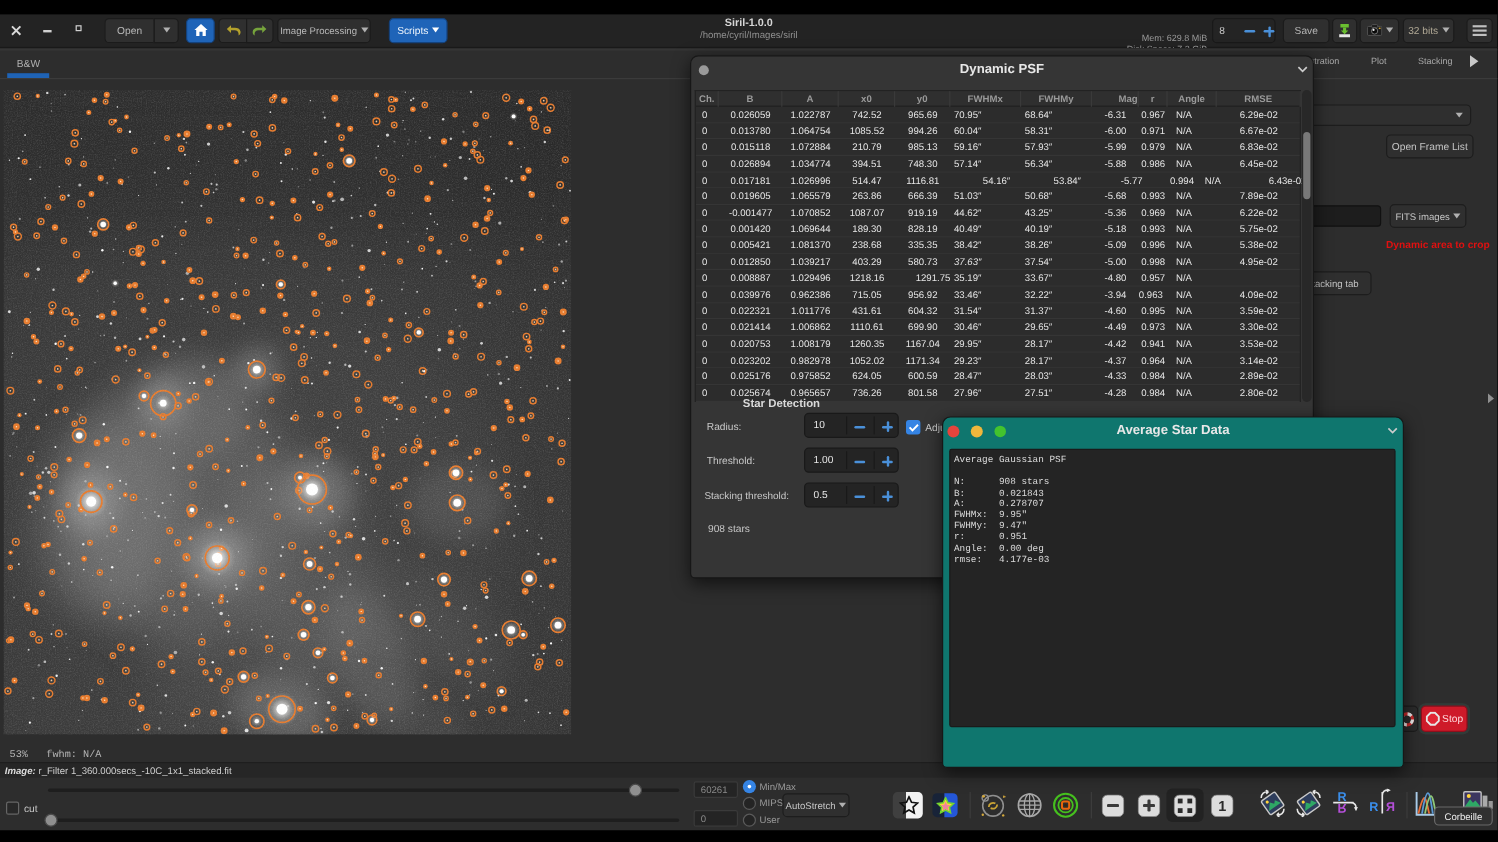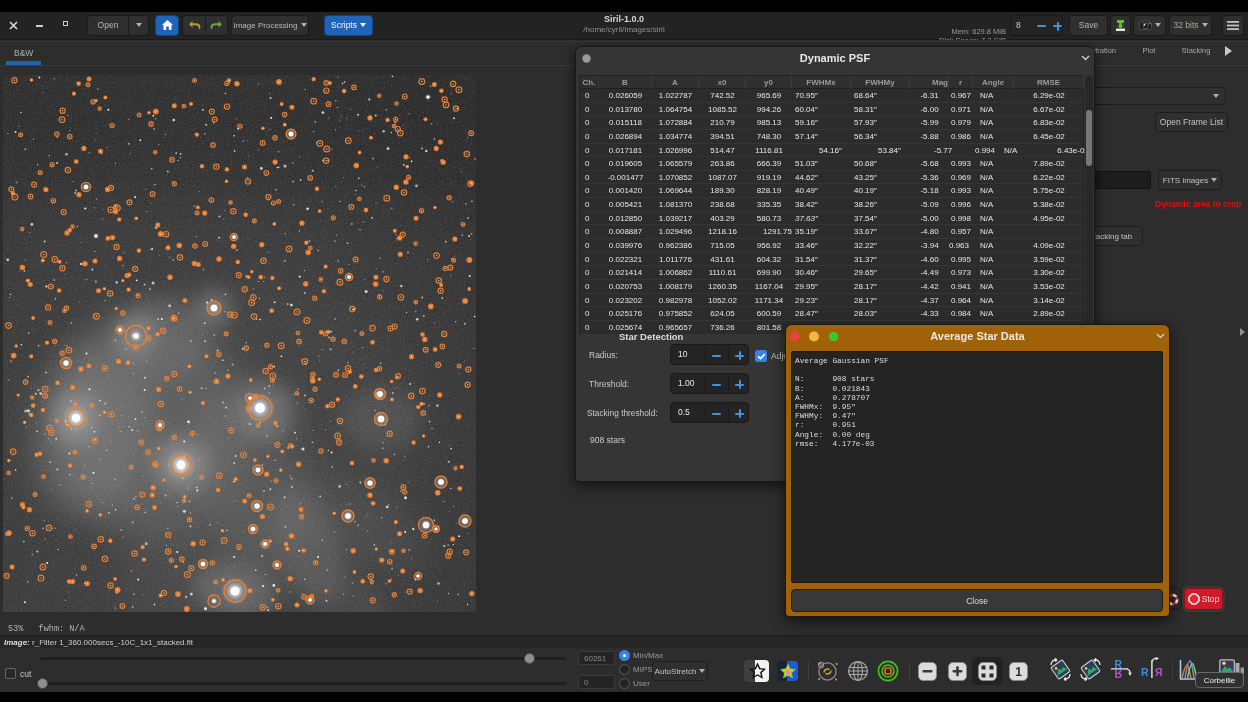--- a/index.html
+++ b/index.html
@@ -2426,27 +2426,26 @@
       <div class="spin" style="left:94px;top:355px;">
         <span class="v">0.5</span>
         <span class="d1"></span>
         <span class="d2"></span>
         <span class="m"></span>
         <span class="p1"></span>
         <span class="p2"></span>
       </div>
       <div class="lbl" style="left:14px;top:388px;">908 stars</div>
     </div>
-    <div class="dlg" style="left:785px;top:324px;width:385px;height:293px;background:#a16207;">
+    <div class="dlg" style="left:785px;top:347px;width:385px;height:293px;background:#0f766e;">
       <svg class="abs" style="left:3px;top:6px;" width="58" height="11">
         <circle cx="5.5" cy="5.5" r="5" fill="#e6443c"></circle>
         <circle cx="25" cy="5.5" r="5" fill="#f0b73c"></circle>
         <circle cx="44.5" cy="5.5" r="4.8" fill="#43c32e"></circle>
       </svg>
       <div class="dtitle" style="top:5px;">Average Star Data</div>
       <svg class="abs" style="left:370px;top:8px;" width="9" height="6">
         <path d="M1 1 L4.5 4.5 L8 1" stroke="#cccccc" stroke-width="1.4" fill="none"></path>
       </svg>
       <div class="abs" style="left:5px;top:26px;width:372px;height:232px;background:#242424;border:1px solid #1a1a1a;border-radius:2px;"></div>
       <div class="abs mono" style="left:9px;top:32px;font-size:7.8px;line-height:9.2px;color:#dcdcdc;white-space:pre;">Average&nbsp;Gaussian&nbsp;PSF<br><br>N:&nbsp;&nbsp;&nbsp;&nbsp;&nbsp;&nbsp;908&nbsp;stars<br>B:&nbsp;&nbsp;&nbsp;&nbsp;&nbsp;&nbsp;0.021843<br>A:&nbsp;&nbsp;&nbsp;&nbsp;&nbsp;&nbsp;0.278707<br>FWHMx:&nbsp;&nbsp;9.95"<br>FWHMy:&nbsp;&nbsp;9.47"<br>r:&nbsp;&nbsp;&nbsp;&nbsp;&nbsp;&nbsp;0.951<br>Angle:&nbsp;&nbsp;0.00&nbsp;deg<br>rmse:&nbsp;&nbsp;&nbsp;4.177e-03</div>
-      <div class="abs" style="left:5px;top:264px;width:372px;height:23px;background:#383838;border:1px solid #202020;border-radius:4px;display:flex;align-items:center;justify-content:center;font-size:8.5px;color:#dcdcdc;">Close</div>
     </div>
     <div class="abs" style="left:0;top:692px;width:1248px;height:10px;background:#000;"></div>
   </div>
 </body></html>

